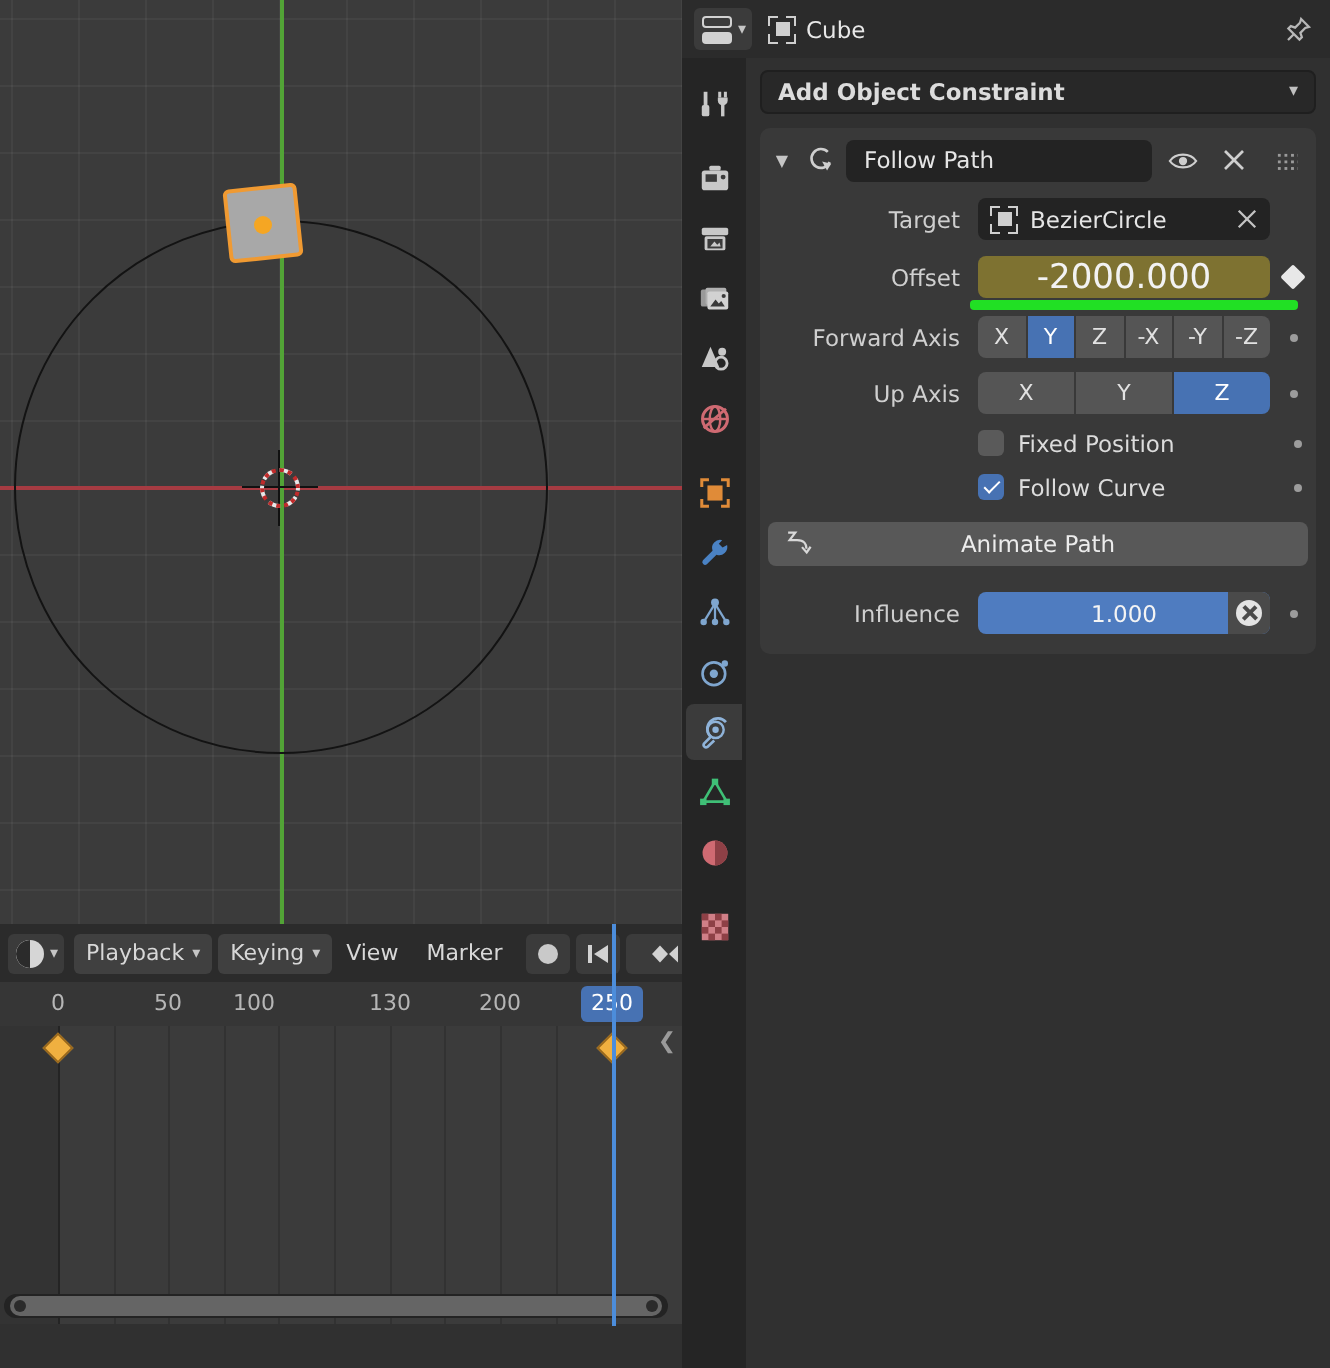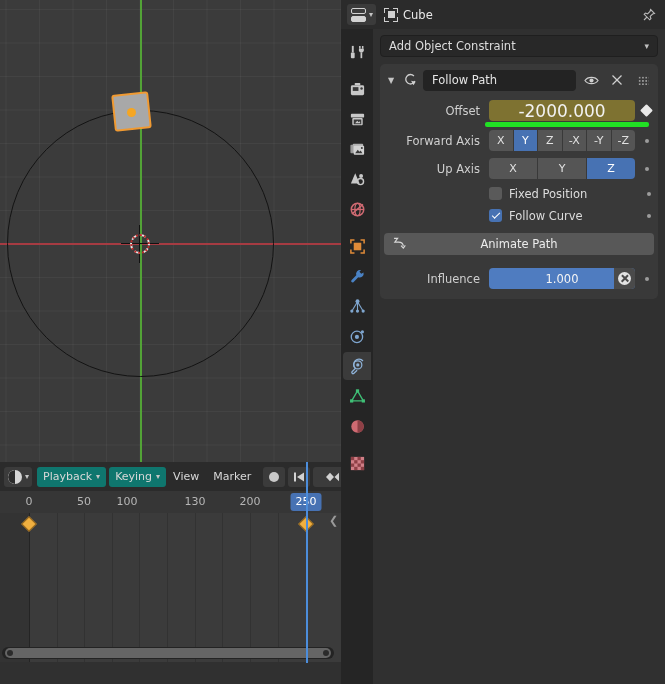--- a/index.html
+++ b/index.html
@@ -71,21 +71,21 @@
     background: #303030;
   }
   #tl-header {
     position: absolute; left: 0; top: 0; width: 341px; height: 29px;
     background: #2b2b2b;
     display: flex; align-items: center; gap: 0; padding-left: 4px;
     overflow: hidden;
   }
   .tl-btn {
     height: 20px; display: flex; align-items: center; gap: 4px;
-    padding: 0 6px; border-radius: 3px; background: #0f766e;
+    padding: 0 6px; border-radius: 3px; background: #404040;
     color: #d8d8d8; font-size: 11px; white-space: nowrap;
   }
   .tl-menu { background: transparent; padding: 0 7px; }
   .tl-editor-sel {
     background: #3b3b3b; border-radius: 3px; height: 20px;
     display: flex; align-items: center; padding: 0 3px 0 4px; gap: 3px;
     margin-right: 5px;
   }
   .clock-ico {
     width: 14px; height: 14px; border-radius: 50%;
@@ -207,21 +207,21 @@
   .tab.gap { margin-top: 9px; }
 
   
   #props-body {
     position: absolute; left: 32px; top: 29px; width: 292px; height: 655px;
     background: #303030; padding: 6px 7px 0 7px;
   }
   #add-constraint {
     width: 100%; height: 22px; background: #282828; border: 1px solid #1f1f1f;
     border-radius: 4px; display: flex; align-items: center;
-    padding: 0 8px; color: #dcdcdc; font-size: 11.5px; position: relative;
+    padding: 0 8px; color: #dcdcdc; font-size: 11.5px; position: relative; font-weight: bold;
   }
   #add-constraint .dd { position: absolute; right: 8px; font-size: 9px; color: #c0c0c0; }
 
   #constraint-panel {
     margin-top: 7px; background: #393939; border-radius: 5px;
     padding: 4px 4px 10px 4px;
   }
   #c-head {
     height: 24px; display: flex; align-items: center; gap: 4px;
   }
@@ -607,20 +607,42 @@
             <svg width="12" height="12" viewBox="0 0 12 12">
               <line x1="1.5" y1="1.5" x2="10.5" y2="10.5" stroke="#cfcfcf" stroke-width="1.3"></line>
               <line x1="10.5" y1="1.5" x2="1.5" y2="10.5" stroke="#cfcfcf" stroke-width="1.3"></line>
             </svg>
           </span>
           <span class="c-hbtn">
             <span class="dots-grip"></span>
           </span>
         </div>
 
+        <div class="row">
+          <span class="lbl">Target</span>
+          <span class="field-wrap">
+            <span class="tgt-field">
+              <span class="obj-ico">
+                <i class="tl"></i>
+                  <i class="tr"></i>
+                  <i class="bl"></i>
+                  <i class="br"></i>
+                  <span class="c"></span>
+              </span>
+              <span class="tgt-name">BezierCircle</span>
+              <span class="x-btn">
+                <svg width="11" height="11" viewBox="0 0 12 12">
+                  <line x1="1.5" y1="1.5" x2="10.5" y2="10.5" stroke="#c4c4c4" stroke-width="1.3"></line>
+                  <line x1="10.5" y1="1.5" x2="1.5" y2="10.5" stroke="#c4c4c4" stroke-width="1.3"></line>
+                </svg>
+              </span>
+            </span>
+            <span class="deco"></span>
+          </span>
+        </div>
 
         <div class="row" style="position:relative; margin-top:8px;">
           <span class="lbl">Offset</span>
           <span class="field-wrap">
             <span class="offset-field">-2000.000</span>
             <span class="deco">
               <span class="diamond"></span>
             </span>
           </span>
         </div>

